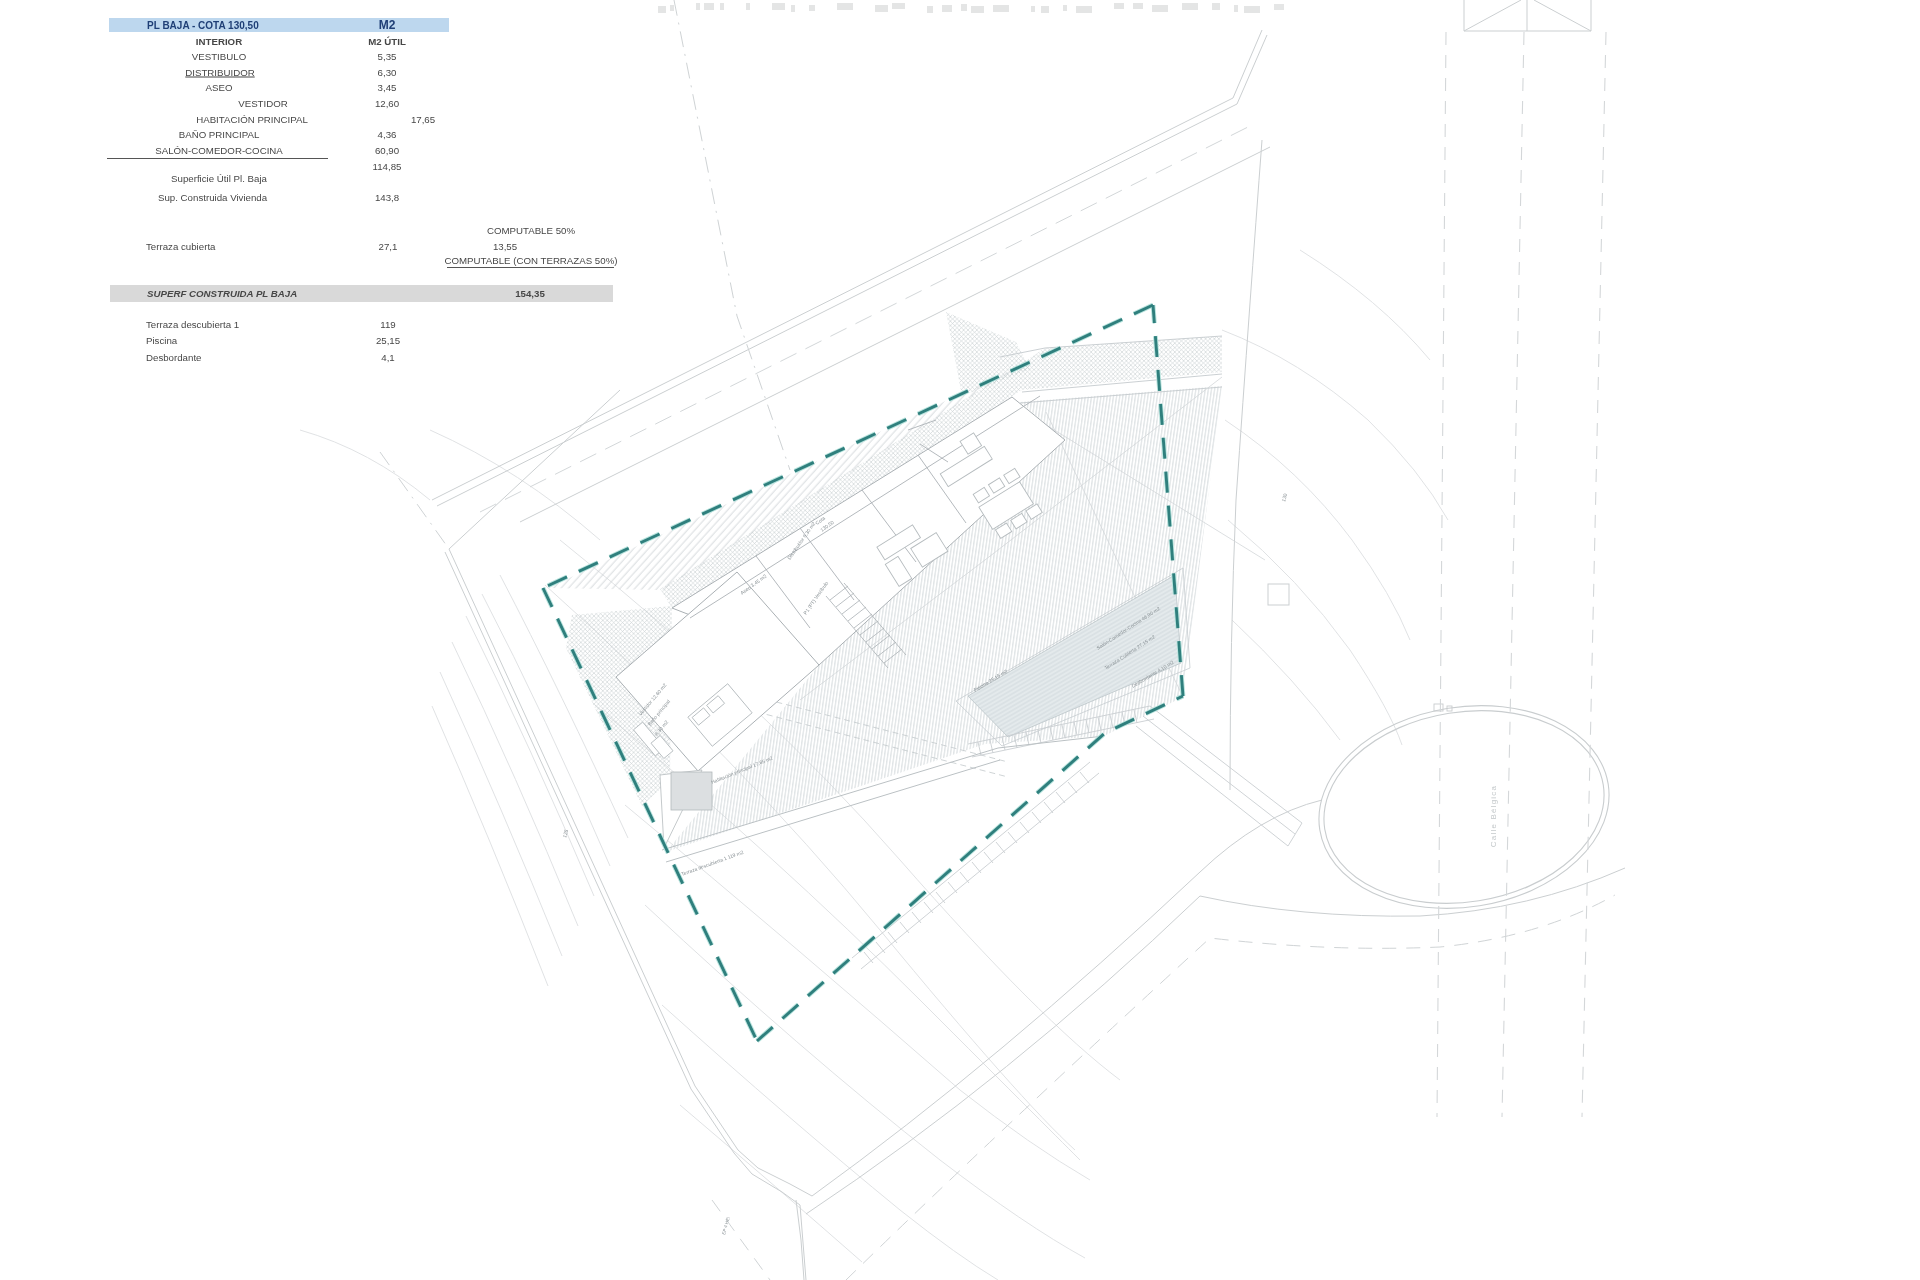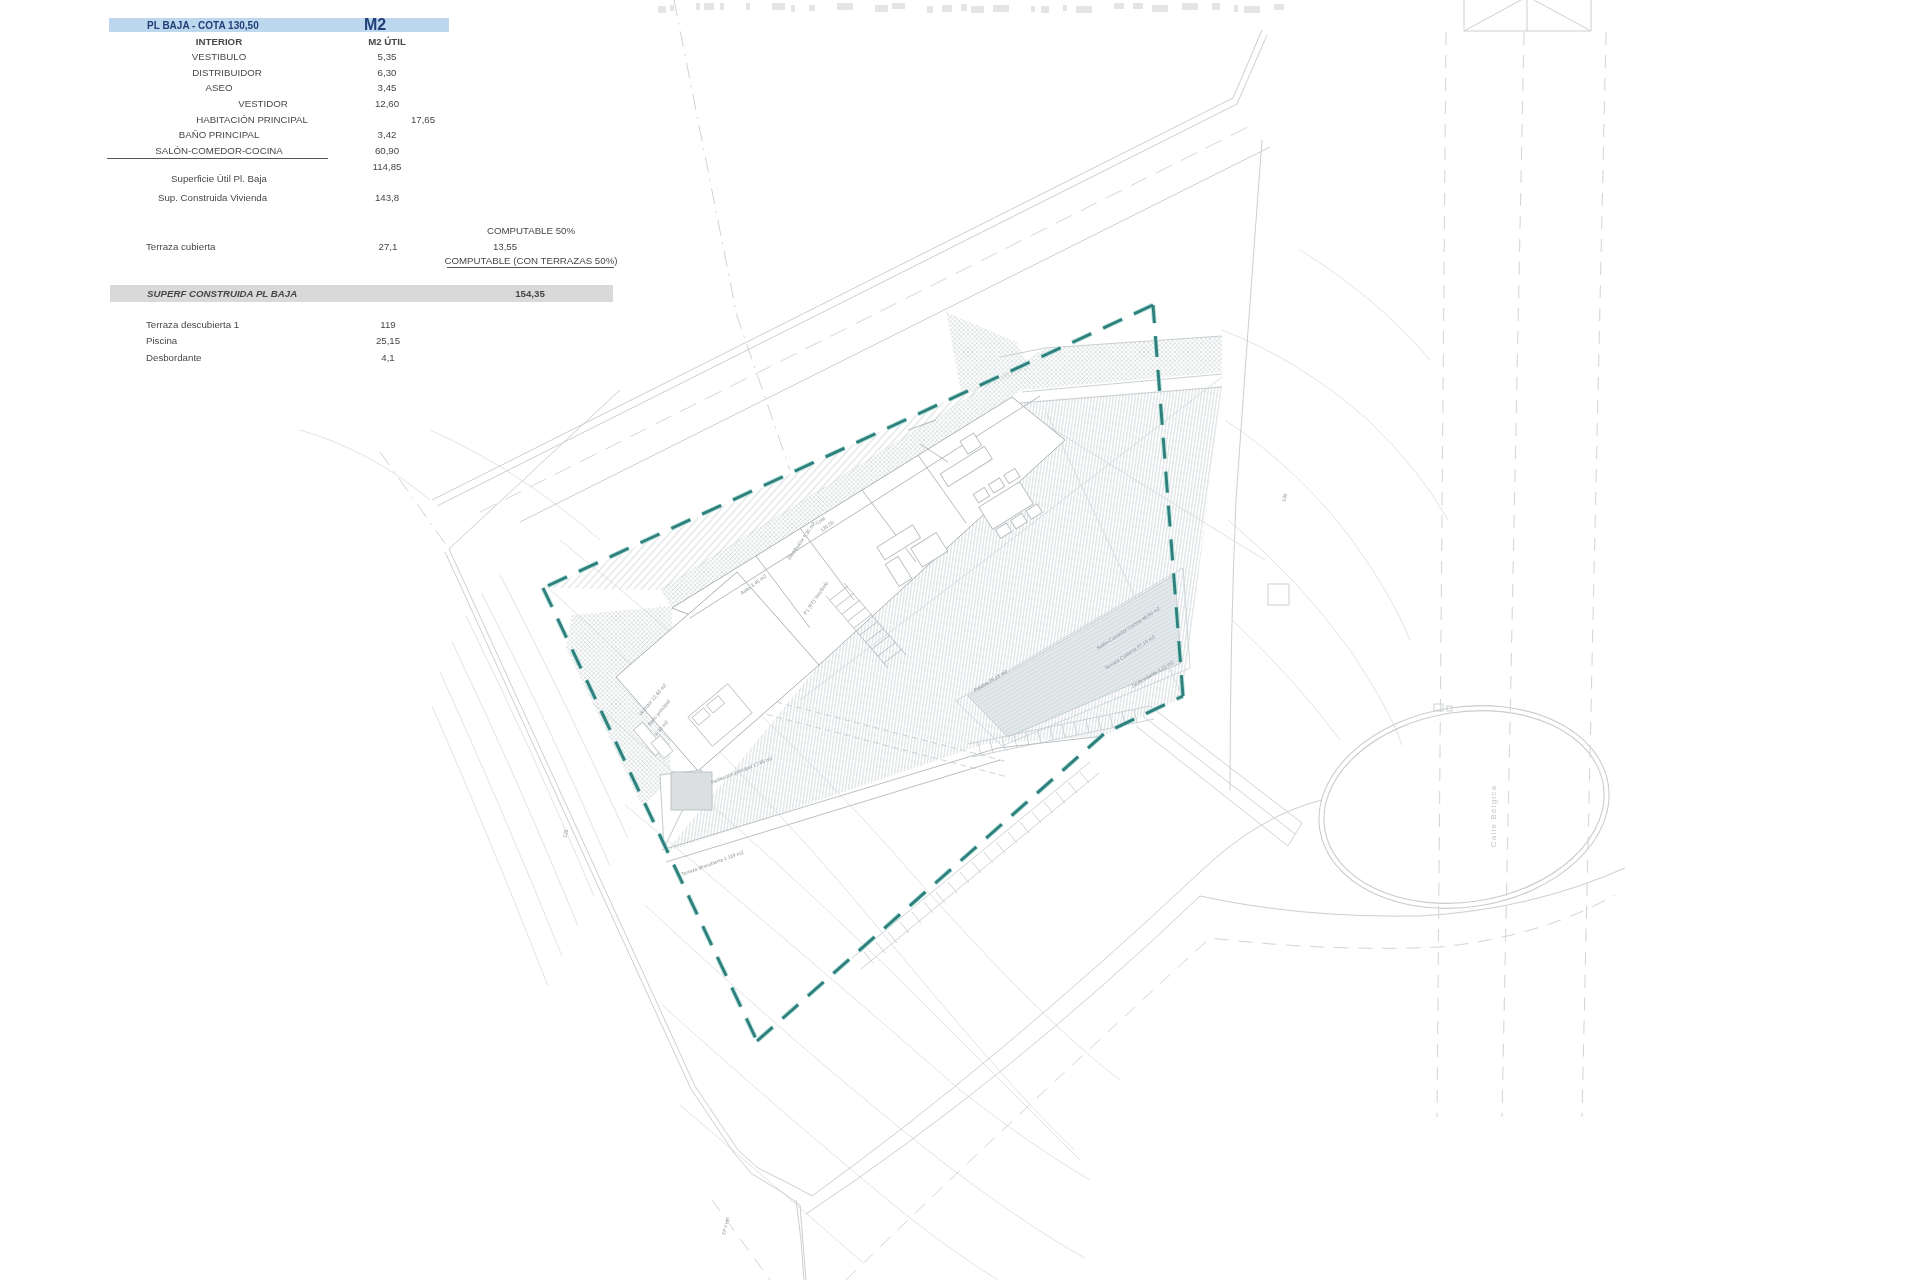--- a/index.html
+++ b/index.html
@@ -270,37 +270,37 @@
   <text x="817" y="525" transform="rotate(-36 817 525)">Cota</text>
   <text x="822" y="532" transform="rotate(-36 822 532)">130,50</text>
   <text x="1285" y="502" transform="rotate(-75 1285 502)">130</text>
   <text x="566" y="838" transform="rotate(-75 566 838)">125</text>
   <text x="725" y="1235" transform="rotate(-75 725 1235)" font-size="4.5">EP 4 HEI</text>
 </g>
 </svg>
 
 <div style="position:absolute;left:109px;top:18px;width:340px;height:13.5px;background:#bdd7ee;"></div>
 <div class="l b hdr" style="left:113px;top:25px;font-size:10px;">PL BAJA - COTA 130,50</div>
-<div class="c b hdr" style="left:375px;top:25px;font-size:16px;">M2</div>
+<div class="c b hdr" style="left:387px;top:25px;font-size:12px;">M2</div>
 
 <div class="c b" style="left:219px;top:40.5px;">INTERIOR</div>
 <div class="c b" style="left:387px;top:40.5px;">M2 ÚTIL</div>
 
 <div class="c" style="left:219px;top:56px;">VESTIBULO</div>
     <div class="c" style="left:387px;top:56px;">5,35</div>
-<div class="c" style="left:227px;top:71.6px;">DISTRIBUIDOR</div>
+<div class="c" style="left:220px;top:71.6px;text-decoration:underline;">DISTRIBUIDOR</div>
     <div class="c" style="left:387px;top:71.6px;">6,30</div>
 <div class="c" style="left:219px;top:87.2px;">ASEO</div>
     <div class="c" style="left:387px;top:87.2px;">3,45</div>
 <div class="c" style="left:219px;top:102.8px;margin-left:44px;">VESTIDOR</div>
     <div class="c" style="left:387px;top:102.8px;">12,60</div>
 <div class="c" style="left:219px;top:118.5px;margin-left:33px;">HABITACIÓN PRINCIPAL</div>
     <div class="c" style="left:387px;top:118.5px;margin-left:36px;">17,65</div>
 <div class="c" style="left:219px;top:134.2px;">BAÑO PRINCIPAL</div>
-    <div class="c" style="left:387px;top:134.2px;">3,42</div>
+    <div class="c" style="left:387px;top:134.2px;">4,36</div>
 <div class="c" style="left:219px;top:150px;">SALÓN-COMEDOR-COCINA</div>
     <div class="c" style="left:387px;top:150px;">60,90</div>
 <div style="position:absolute;left:107px;top:157.5px;width:221px;height:1.6px;background:#555;"></div>
 <div class="c" style="left:219px;top:166.4px;margin-top:12px;">Superficie Útil Pl. Baja</div>
     <div class="c" style="left:387px;top:166.4px;">114,85</div>
 
 <div class="l" style="left:124px;top:196.6px;">Sup. Construida Vivienda</div>
     <div class="c" style="left:387px;top:196.6px;">143,8</div>
 
 <div class="c" style="left:531px;top:230.3px;">COMPUTABLE 50%</div>

